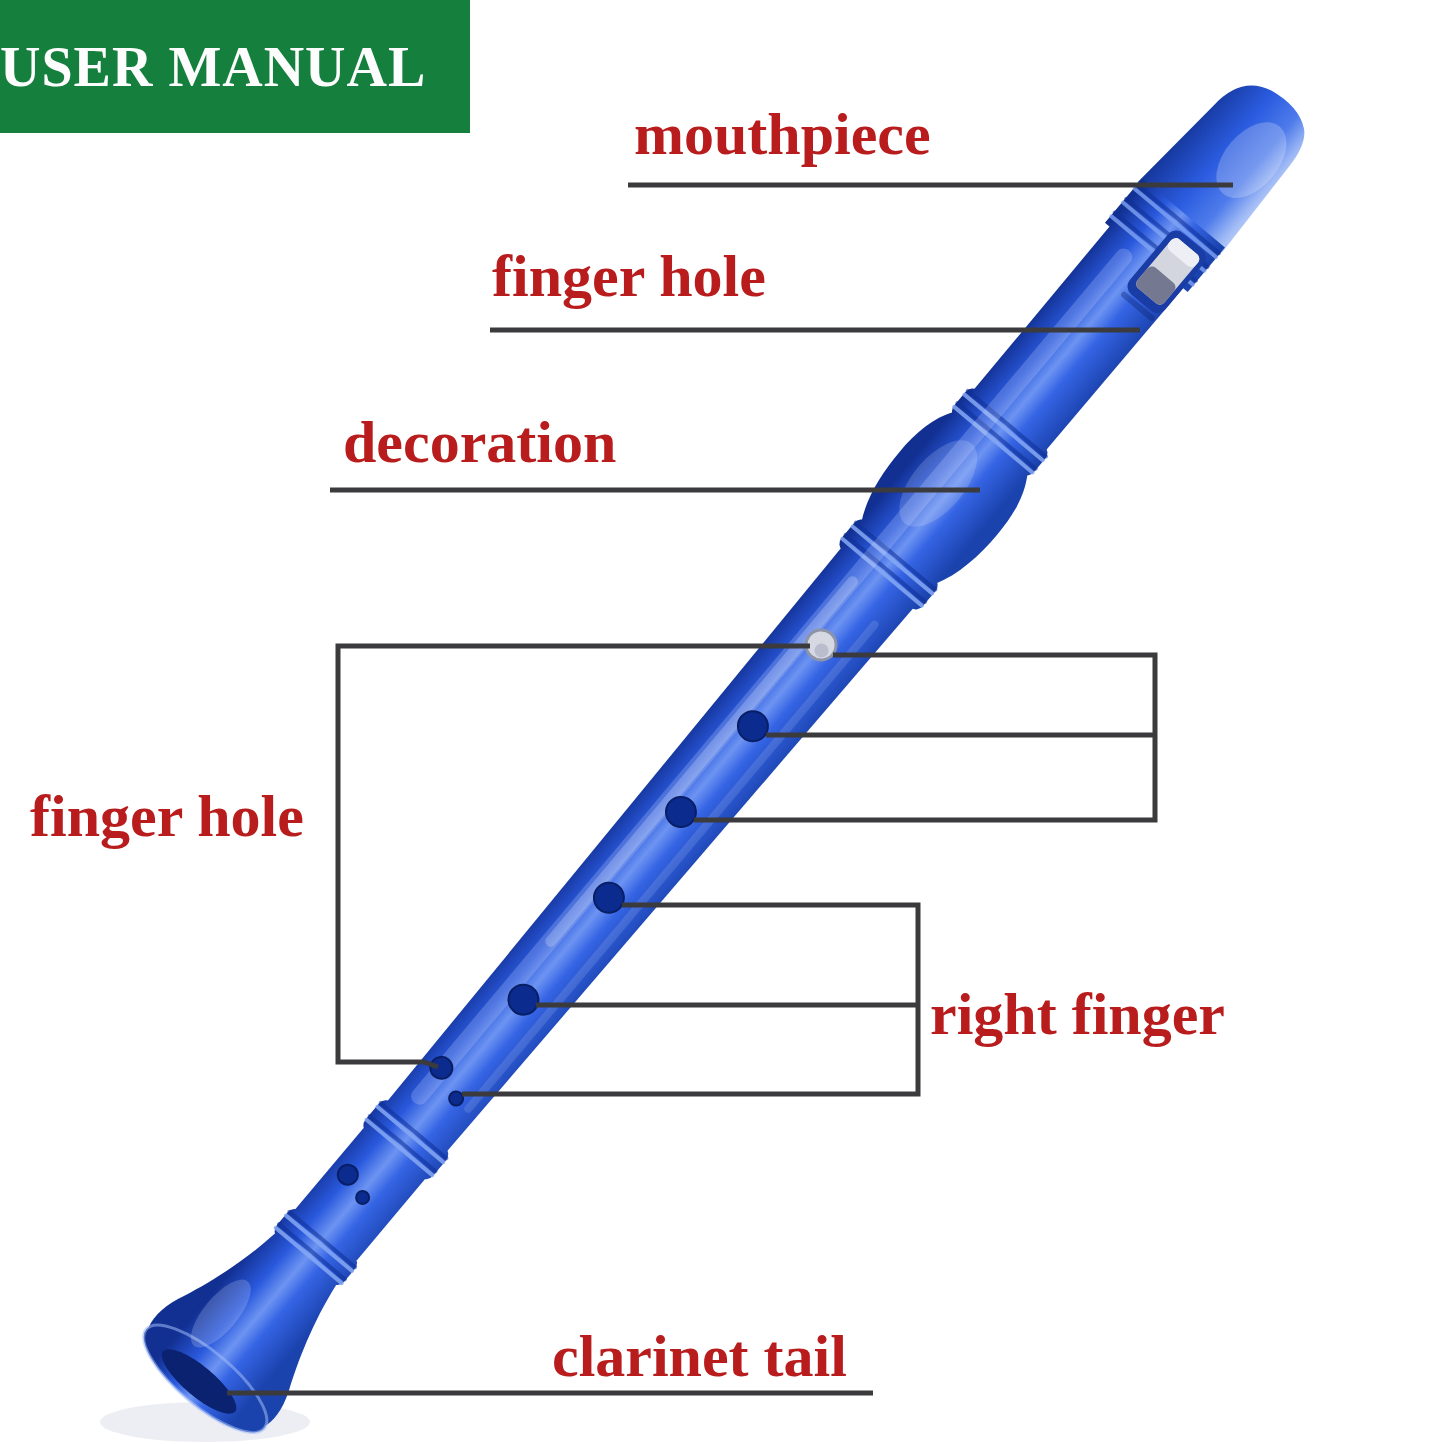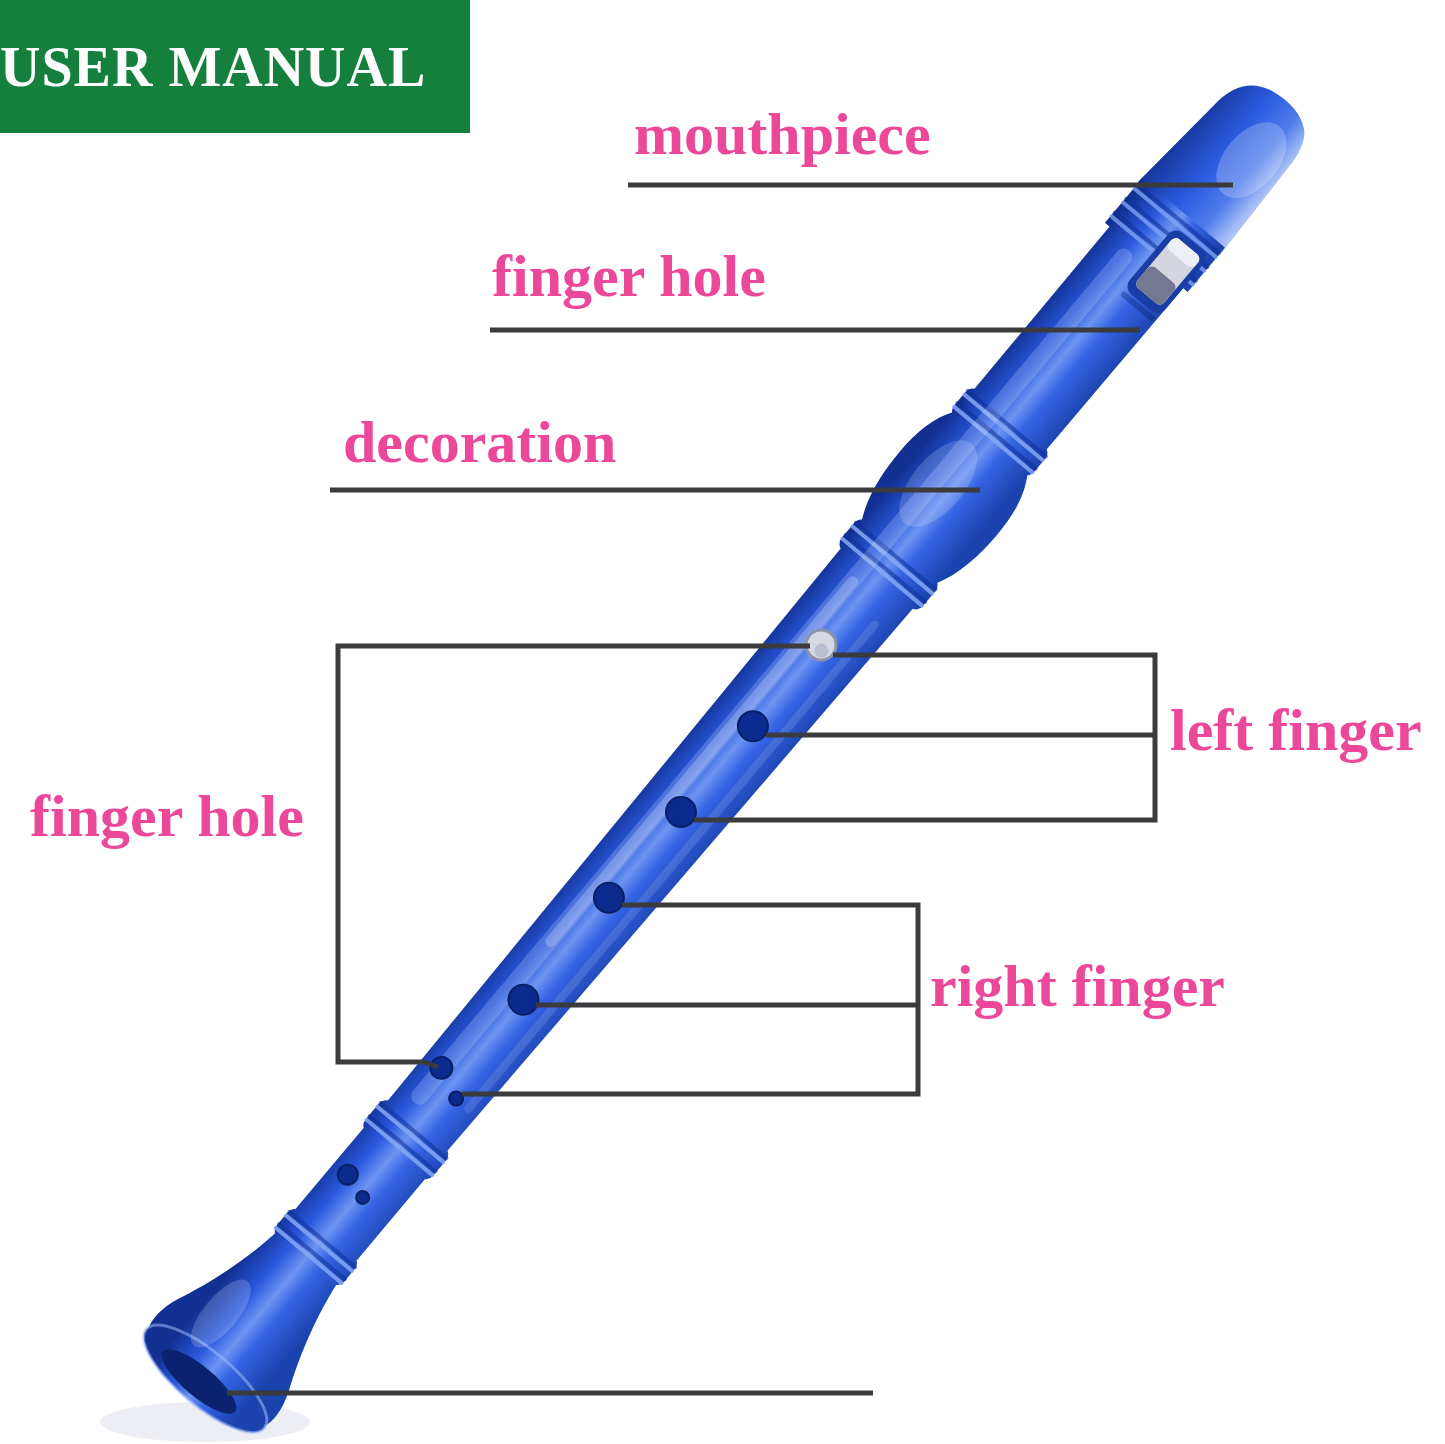--- a/index.html
+++ b/index.html
@@ -18,30 +18,30 @@
     display:flex;align-items:center;
     box-sizing:border-box;
     font-size:56px;font-weight:bold;
     letter-spacing:1px;
     white-space:nowrap;
   }
   .art{position:absolute;left:0;top:0;}
   .lbl{
     position:absolute;
     font-size:60px;font-weight:bold;
-    color:#ec4899;
+    color:#b91c1c;
     line-height:1.0;
     white-space:nowrap;
   }
   .lbl-mouthpiece  {left:634px; top:104px;}
   .lbl-sound-hole  {left:492px; top:246px;}
   .lbl-decoration  {left:343px; top:412px;}
   .lbl-finger-hole {left:30px;  top:786px;}
   .lbl-left-finger {left:1170px;top:700px;}
-  .lbl-right-finger{left:930px; top:956px;}
+  .lbl-right-finger{left:930px; top:984px;}
   .lbl-clarinet-tail{left:552px;top:1326px;}
 </style>
 </head>
 <body>
 
 <div class="stage">
 
   <svg class="art" width="1445" height="1444" viewBox="0 0 1445 1444">
     <defs>
       <linearGradient id="tubeGrad" gradientUnits="userSpaceOnUse" x1="-50" y1="0" x2="50" y2="0">
@@ -152,16 +152,16 @@
       <path d="M 227,1393 H 873"></path>
     </g>
   </svg>
 
   <div class="banner">USER MANUAL</div>
 
   <div class="lbl lbl-mouthpiece">mouthpiece</div>
   <div class="lbl lbl-sound-hole">finger hole</div>
   <div class="lbl lbl-decoration">decoration</div>
   <div class="lbl lbl-finger-hole">finger hole</div>
-  <div class="lbl lbl-left-finger">left finger</div>
   <div class="lbl lbl-right-finger">right finger</div>
+  <div class="lbl lbl-clarinet-tail">clarinet tail</div>
 
 </div>
 
 </body></html>

